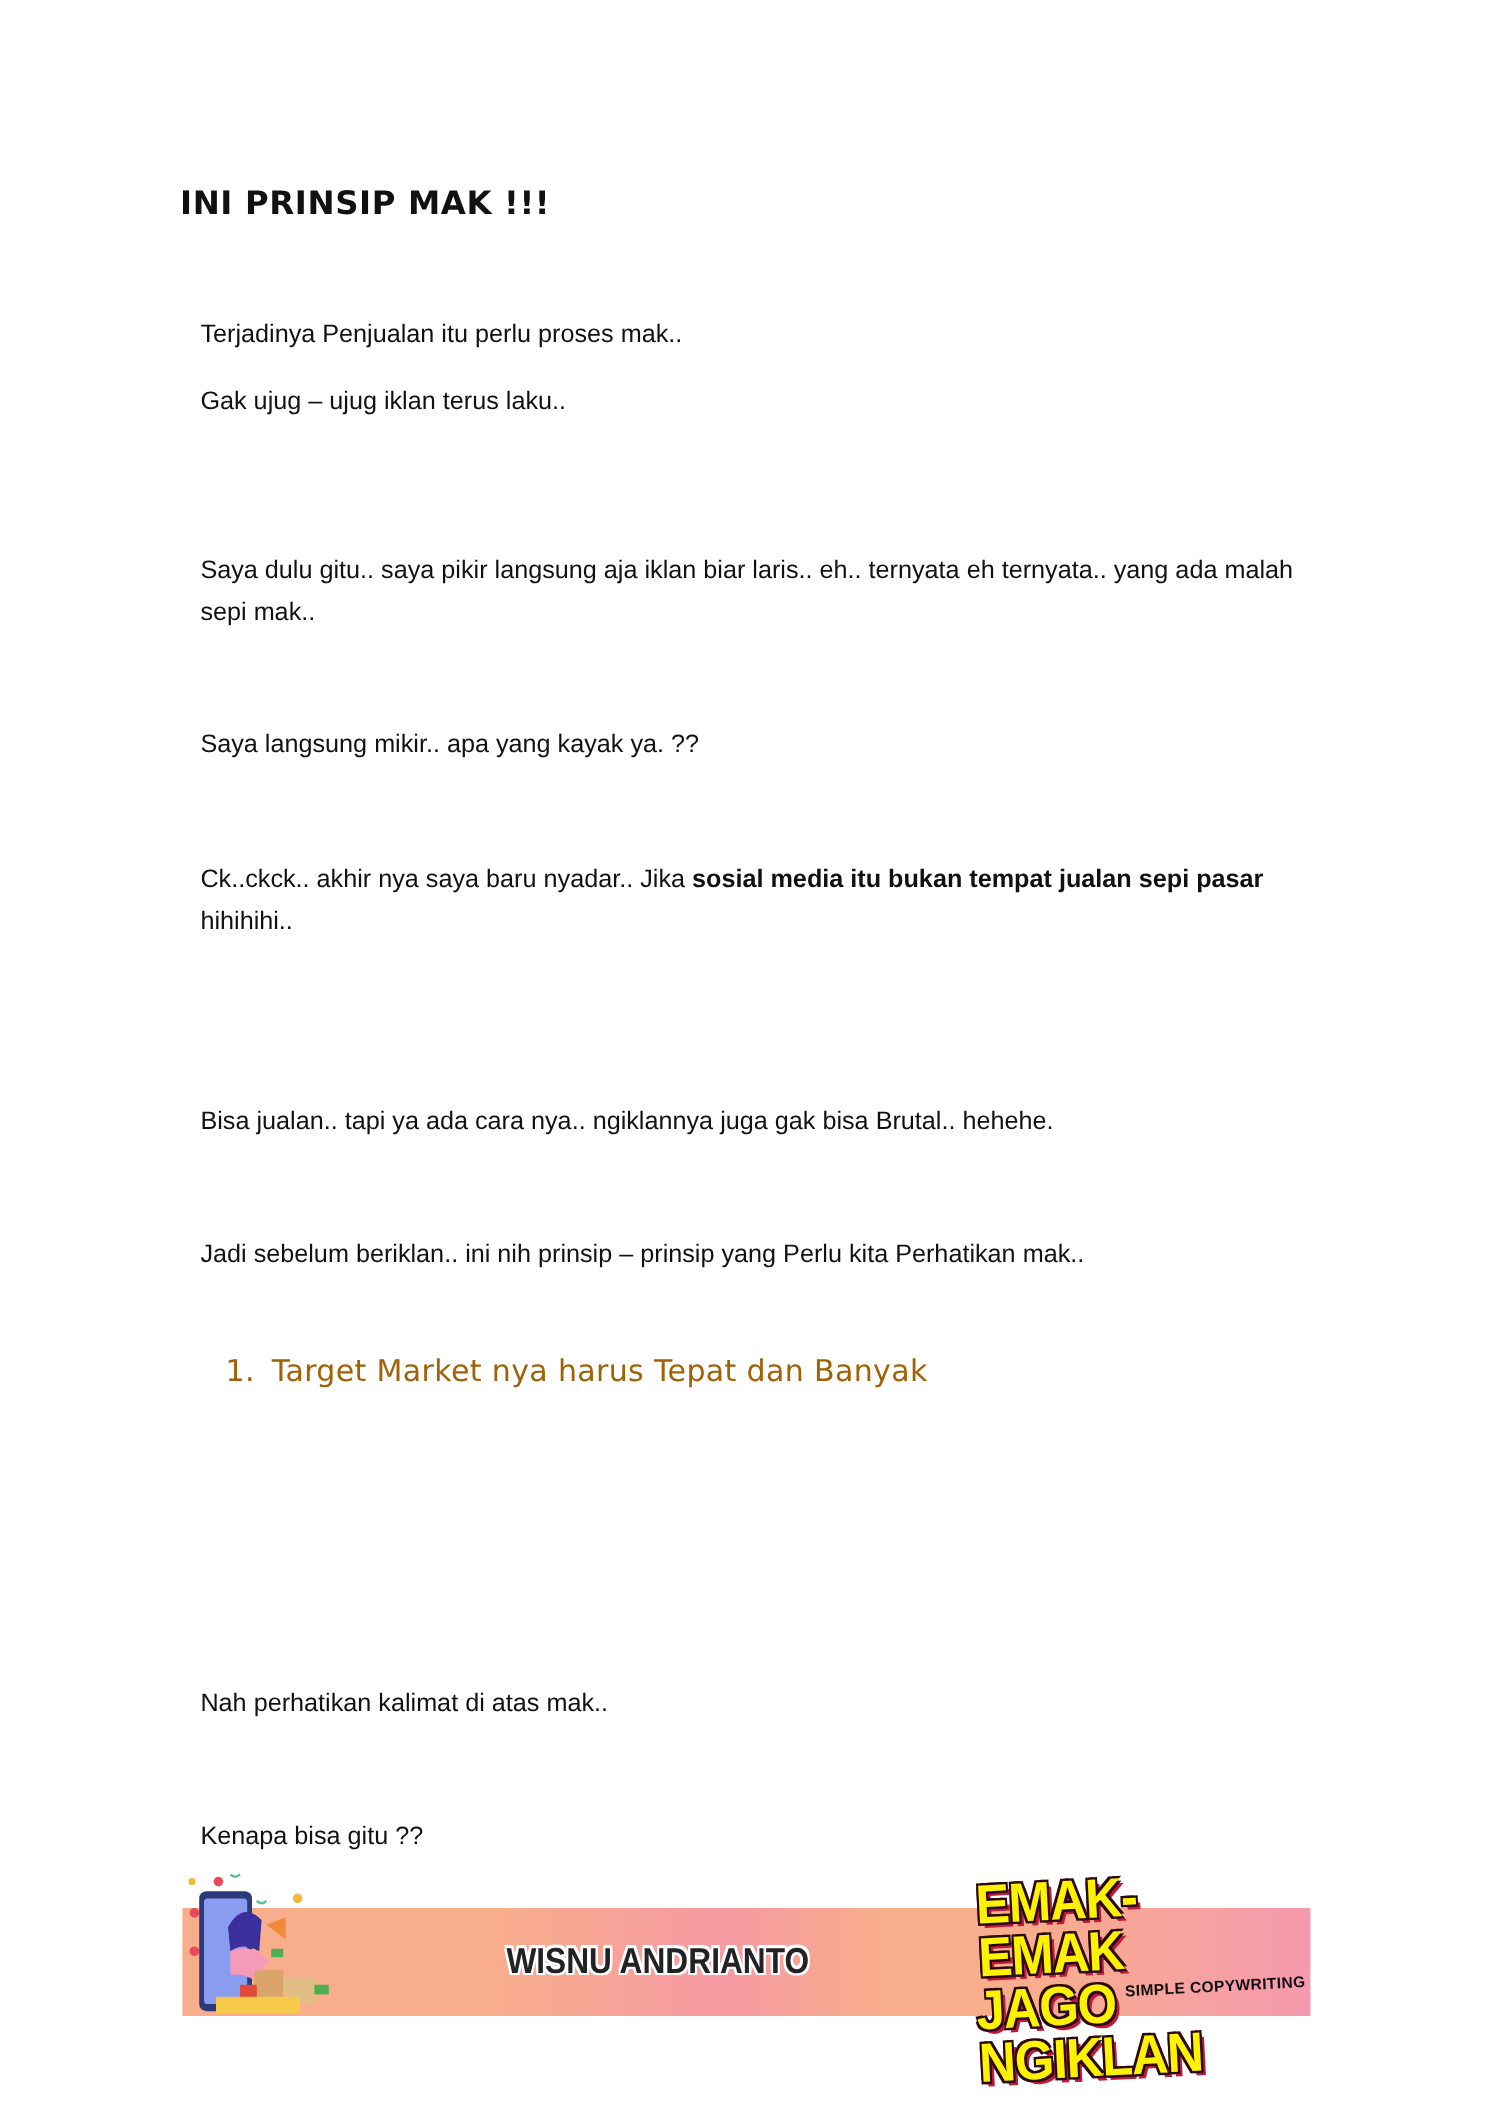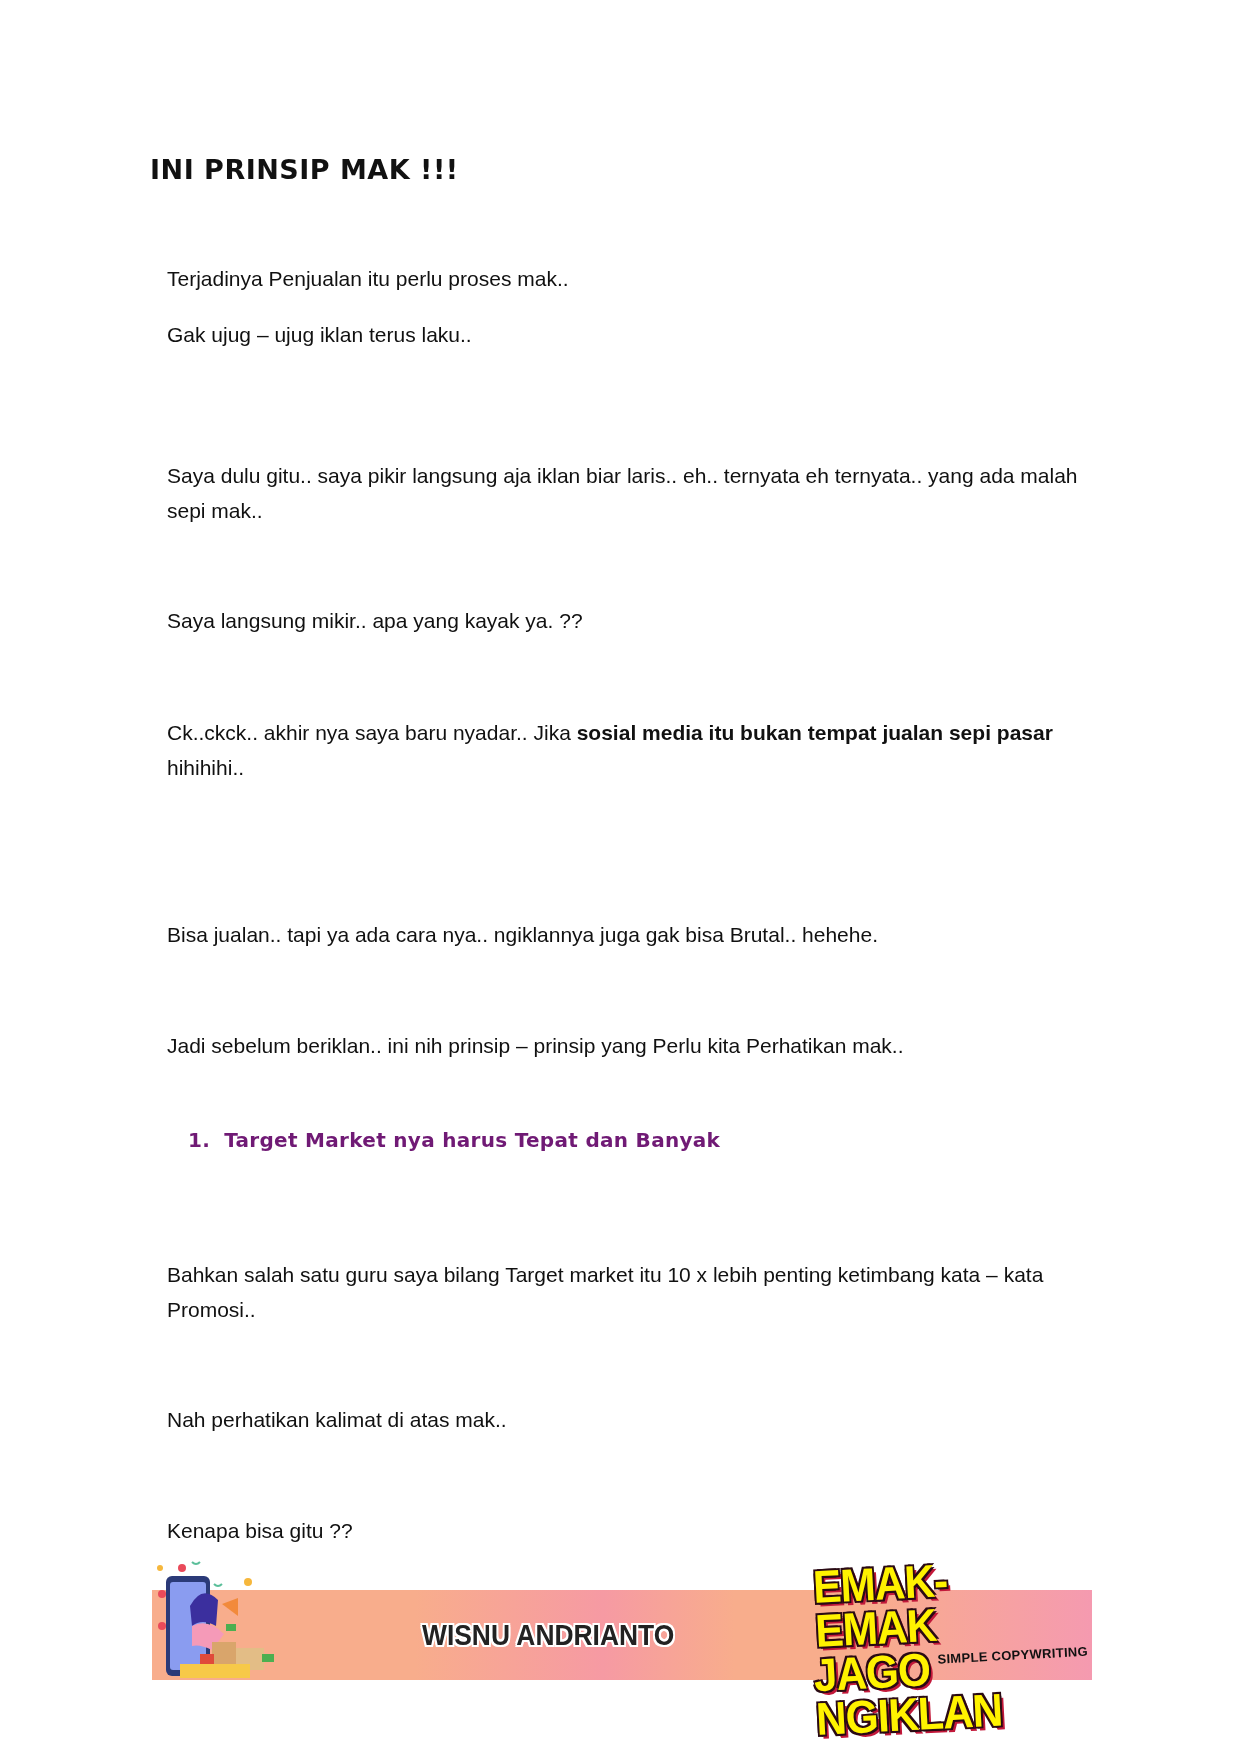--- a/index.html
+++ b/index.html
@@ -5,21 +5,21 @@
     html, body { margin: 0; padding: 0; background: #ffffff; }
     body { width: 1240px; height: 1754px; position: relative; overflow: hidden;
            font-family: "Liberation Sans", sans-serif; color: #111; }
     .page { position: absolute; left: 0; top: 0; width: 1240px; height: 1754px; }
     .title { position: absolute; left: 150px; top: 154px; font-family: "DejaVu Sans", sans-serif;
              font-weight: bold; font-size: 27px; letter-spacing: 0.5px; color: #111; margin: 0; }
     .p { position: absolute; left: 150px; width: 930px; font-size: 21px; line-height: 35px;
          margin: 17px; color: #111; font-family: "Liberation Sans", sans-serif; }
     .p b { font-weight: bold; }
     .h2 { position: absolute; left: 188px; top: 1128px; font-family: "DejaVu Sans", sans-serif;
-          font-weight: bold; font-size: 20px; margin: 0; color: #701a75; letter-spacing: 0.3px; }
+          font-weight: normal; font-size: 25px; margin: 0; color: #a16207; letter-spacing: 0.3px; }
     .h2 .num { margin-right: 14px; }
 
     
     .banner { position: absolute; left: 152px; top: 1554px; width: 940px; height: 126px; }
     .banner-band { position: absolute; left: 0; top: 36px; width: 940px; height: 90px;
                    background: linear-gradient(90deg, #f8ad8c 0%, #f8ad8c 28%, #f69aa3 48%, #f8ad8c 62%, #f8ad8c 76%, #f59ab0 100%); }
     .banner-art { position: absolute; left: 0; top: 0; width: 125px; height: 126px; }
     .author { position: absolute; left: 270px; top: 64px; font-family: "Liberation Sans", sans-serif;
               font-weight: bold; font-size: 30px; color: #222; letter-spacing: 0px;
               transform: scaleX(0.88); transform-origin: left center;
@@ -51,21 +51,20 @@
   </p>
 
 
   <p class="p" style="top:900px">Bisa jualan.. tapi ya ada cara nya.. ngiklannya juga gak bisa Brutal.. hehehe.</p>
   <p class="p" style="top:1011px">Jadi sebelum beriklan.. ini nih prinsip – prinsip yang Perlu kita Perhatikan mak..</p>
 
   <h2 class="h2">
     <span class="num">1.</span><span>Target Market nya harus Tepat dan Banyak</span>
   </h2>
 
-  <p class="p" style="top:1240px">Bahkan salah satu guru saya bilang Target market itu 10 x lebih penting ketimbang kata – kata Promosi..</p>
   <p class="p" style="top:1385px">Nah perhatikan kalimat di atas mak..</p>
   <p class="p" style="top:1496px">Kenapa bisa gitu ??</p>
 
   <div class="banner">
     <div class="banner-band"></div>
 
     <svg class="banner-art" viewBox="0 0 125 126">
       <rect x="14" y="22" width="44" height="100" rx="6" fill="#2b3a78"></rect>
       <rect x="18" y="28" width="36" height="88" rx="3" fill="#8a9cf0"></rect>
       <circle cx="52" cy="55" r="12" fill="#f6d2b8"></circle>

